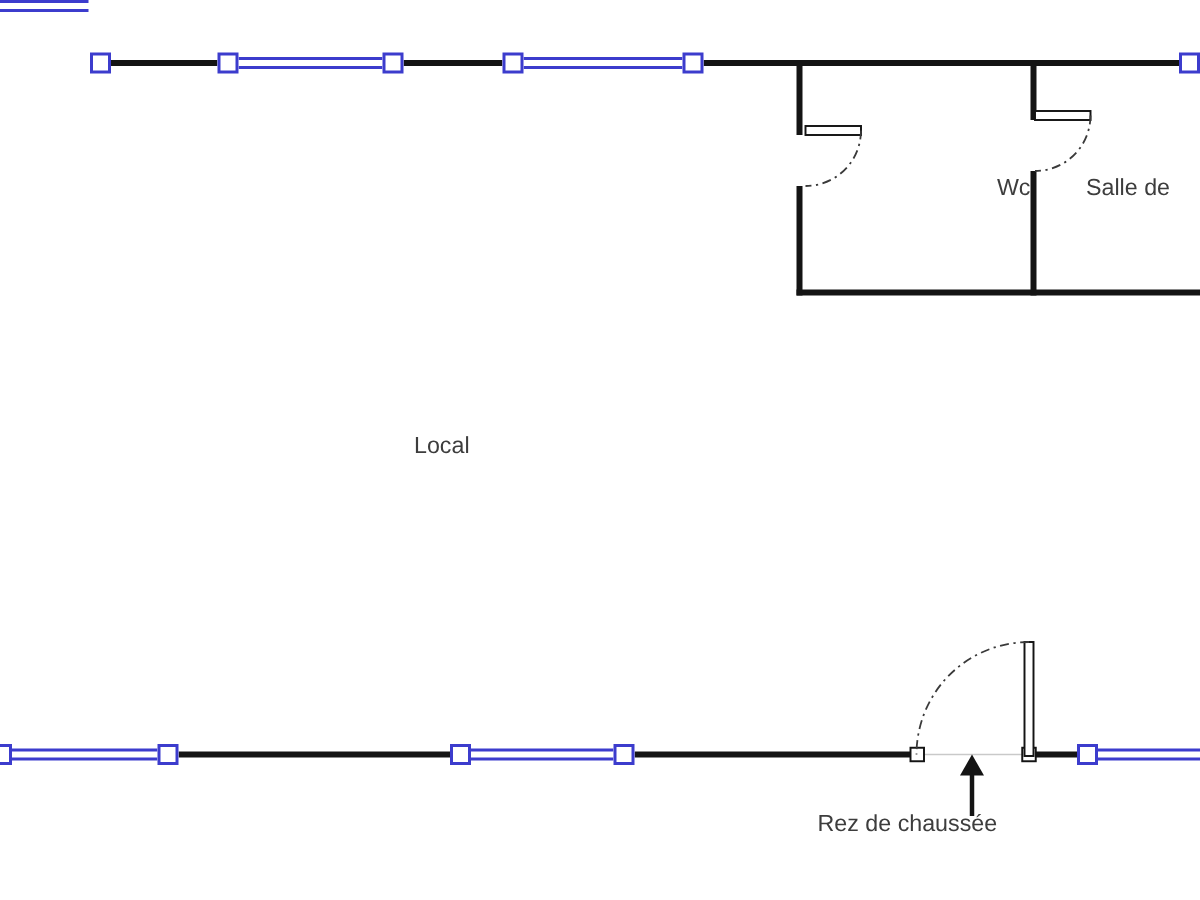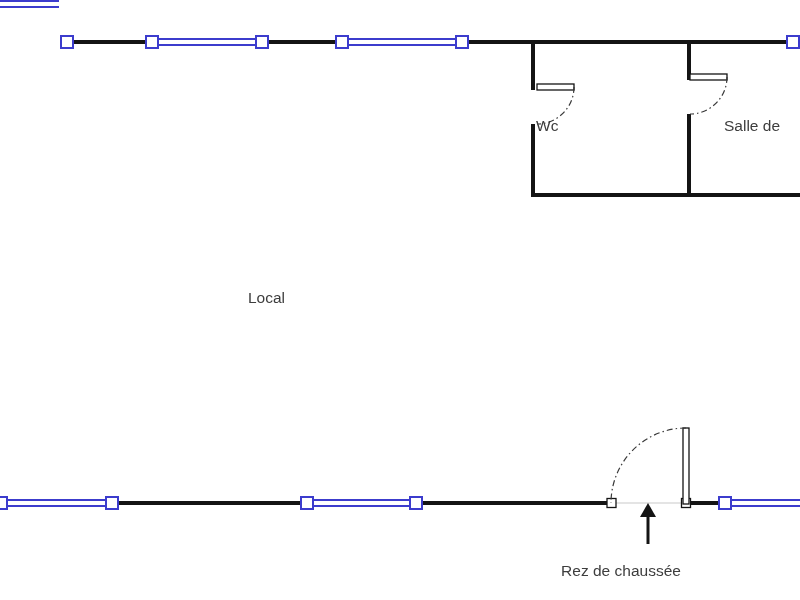--- a/index.html
+++ b/index.html
@@ -70,19 +70,19 @@
   <rect x="537" y="84" width="37" height="6" fill="#ffffff" stroke="#141414" stroke-width="1.3"></rect>
   <path d="M 574 87 A 37 37 0 0 1 537 124" fill="none" stroke="#3a3a3a" stroke-width="1.2" stroke-dasharray="6 3 1.5 3"></path>
 
   <rect x="690" y="74" width="37" height="6" fill="#ffffff" stroke="#141414" stroke-width="1.3"></rect>
   <path d="M 727 77 A 37 37 0 0 1 690 114" fill="none" stroke="#3a3a3a" stroke-width="1.2" stroke-dasharray="6 3 1.5 3"></path>
 
   <line x1="648" y1="544" x2="648" y2="516" stroke="#141414" stroke-width="3"></line>
   <polygon points="640,517 656,517 648,503" fill="#141414"></polygon>
 </svg>
 
-<div class="label" style="left:536px;top:117px;width:151px;text-align:left">Wc</div>
+<div class="label" style="left:536px;top:117px;width:151px;text-align:right">Wc</div>
 
 <div class="label" style="left:724px;top:117px">Salle de</div>
 
-<div class="label" style="left:248px;top:289px">Local</div>
+<div class="label" style="left:276px;top:289px">Local</div>
 
-<div class="label" style="left:545px;top:562px;width:152px;text-align:center">Rez de chaussée</div>
+<div class="label" style="left:545px;top:541px;width:152px;">Rez de chaussée</div>
 
 </body></html>

